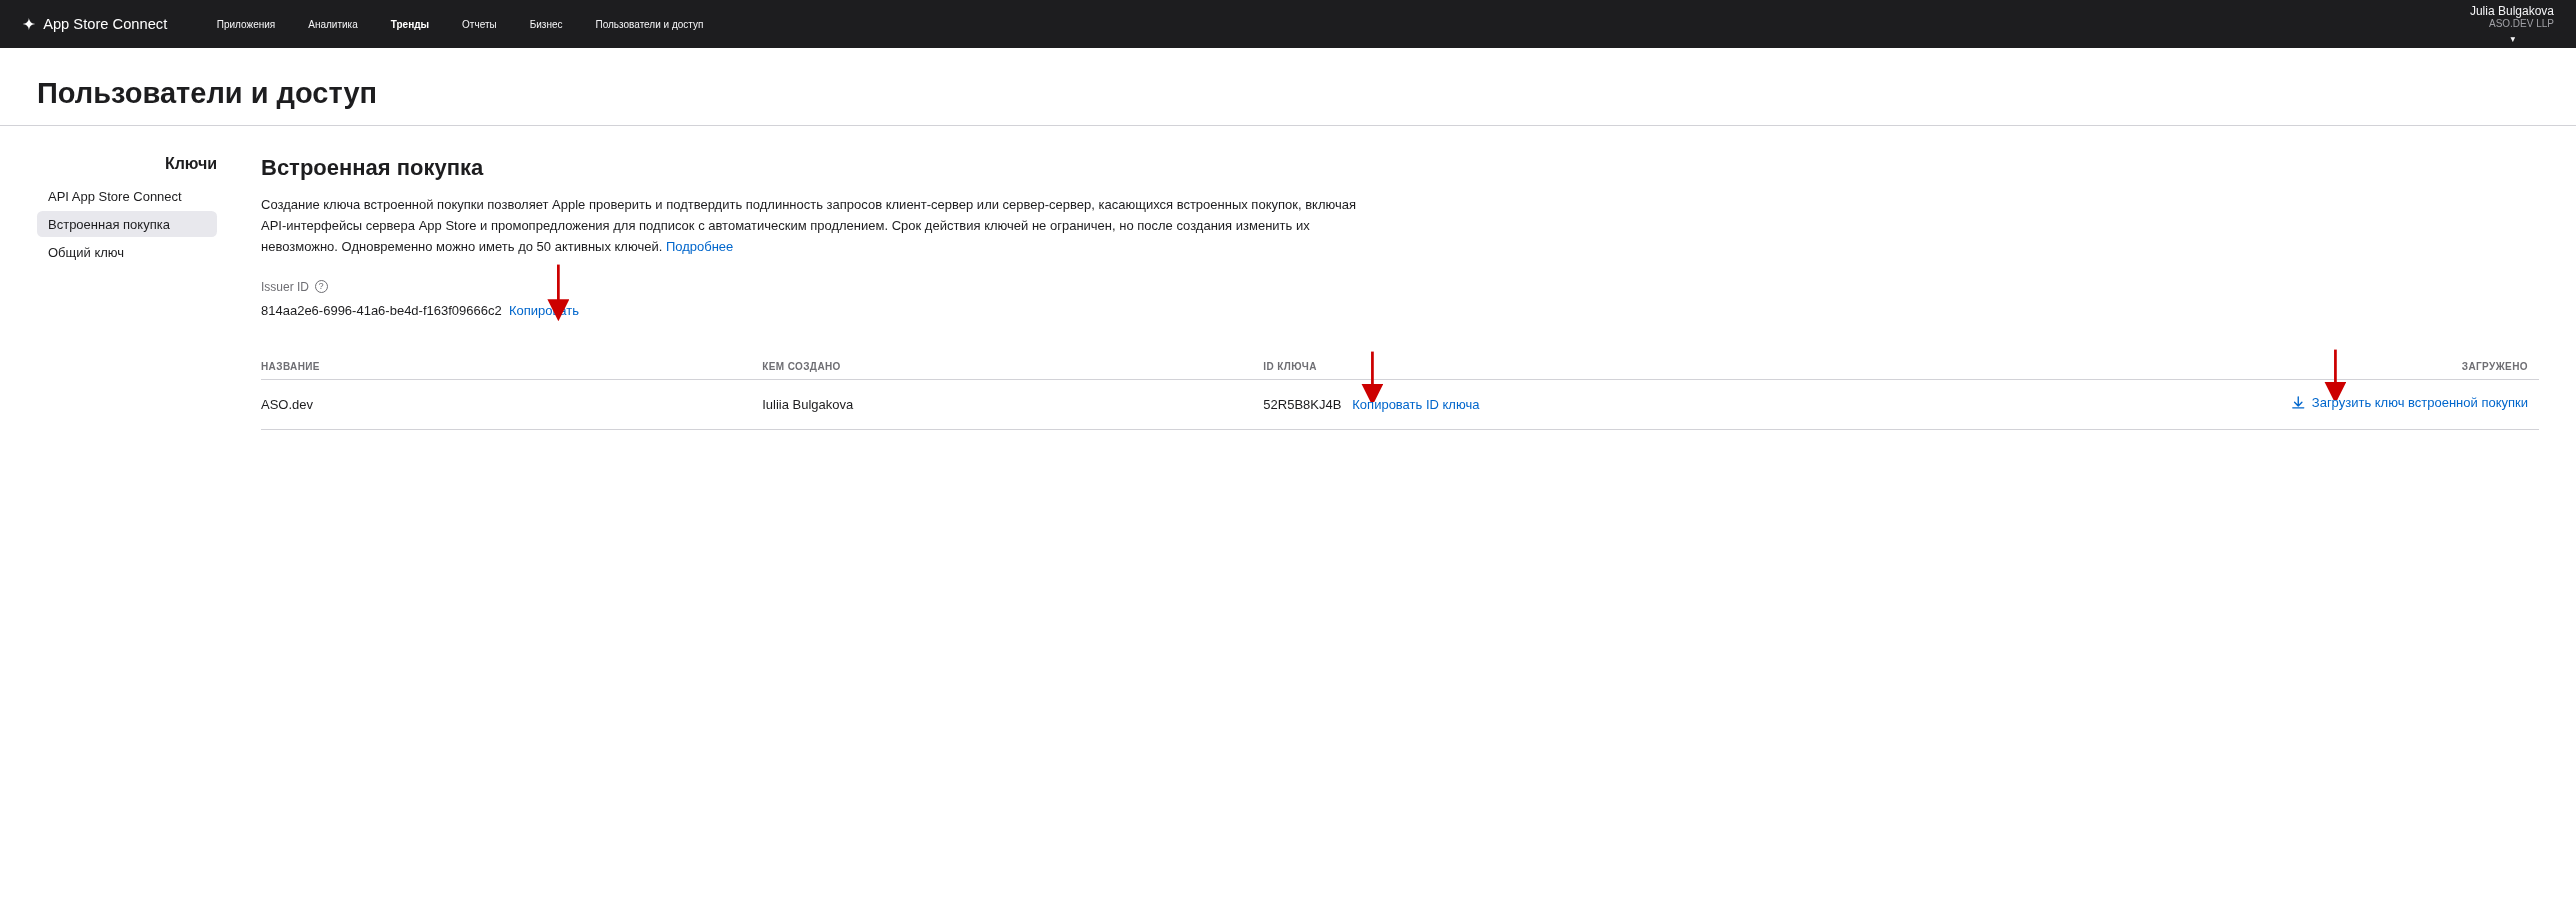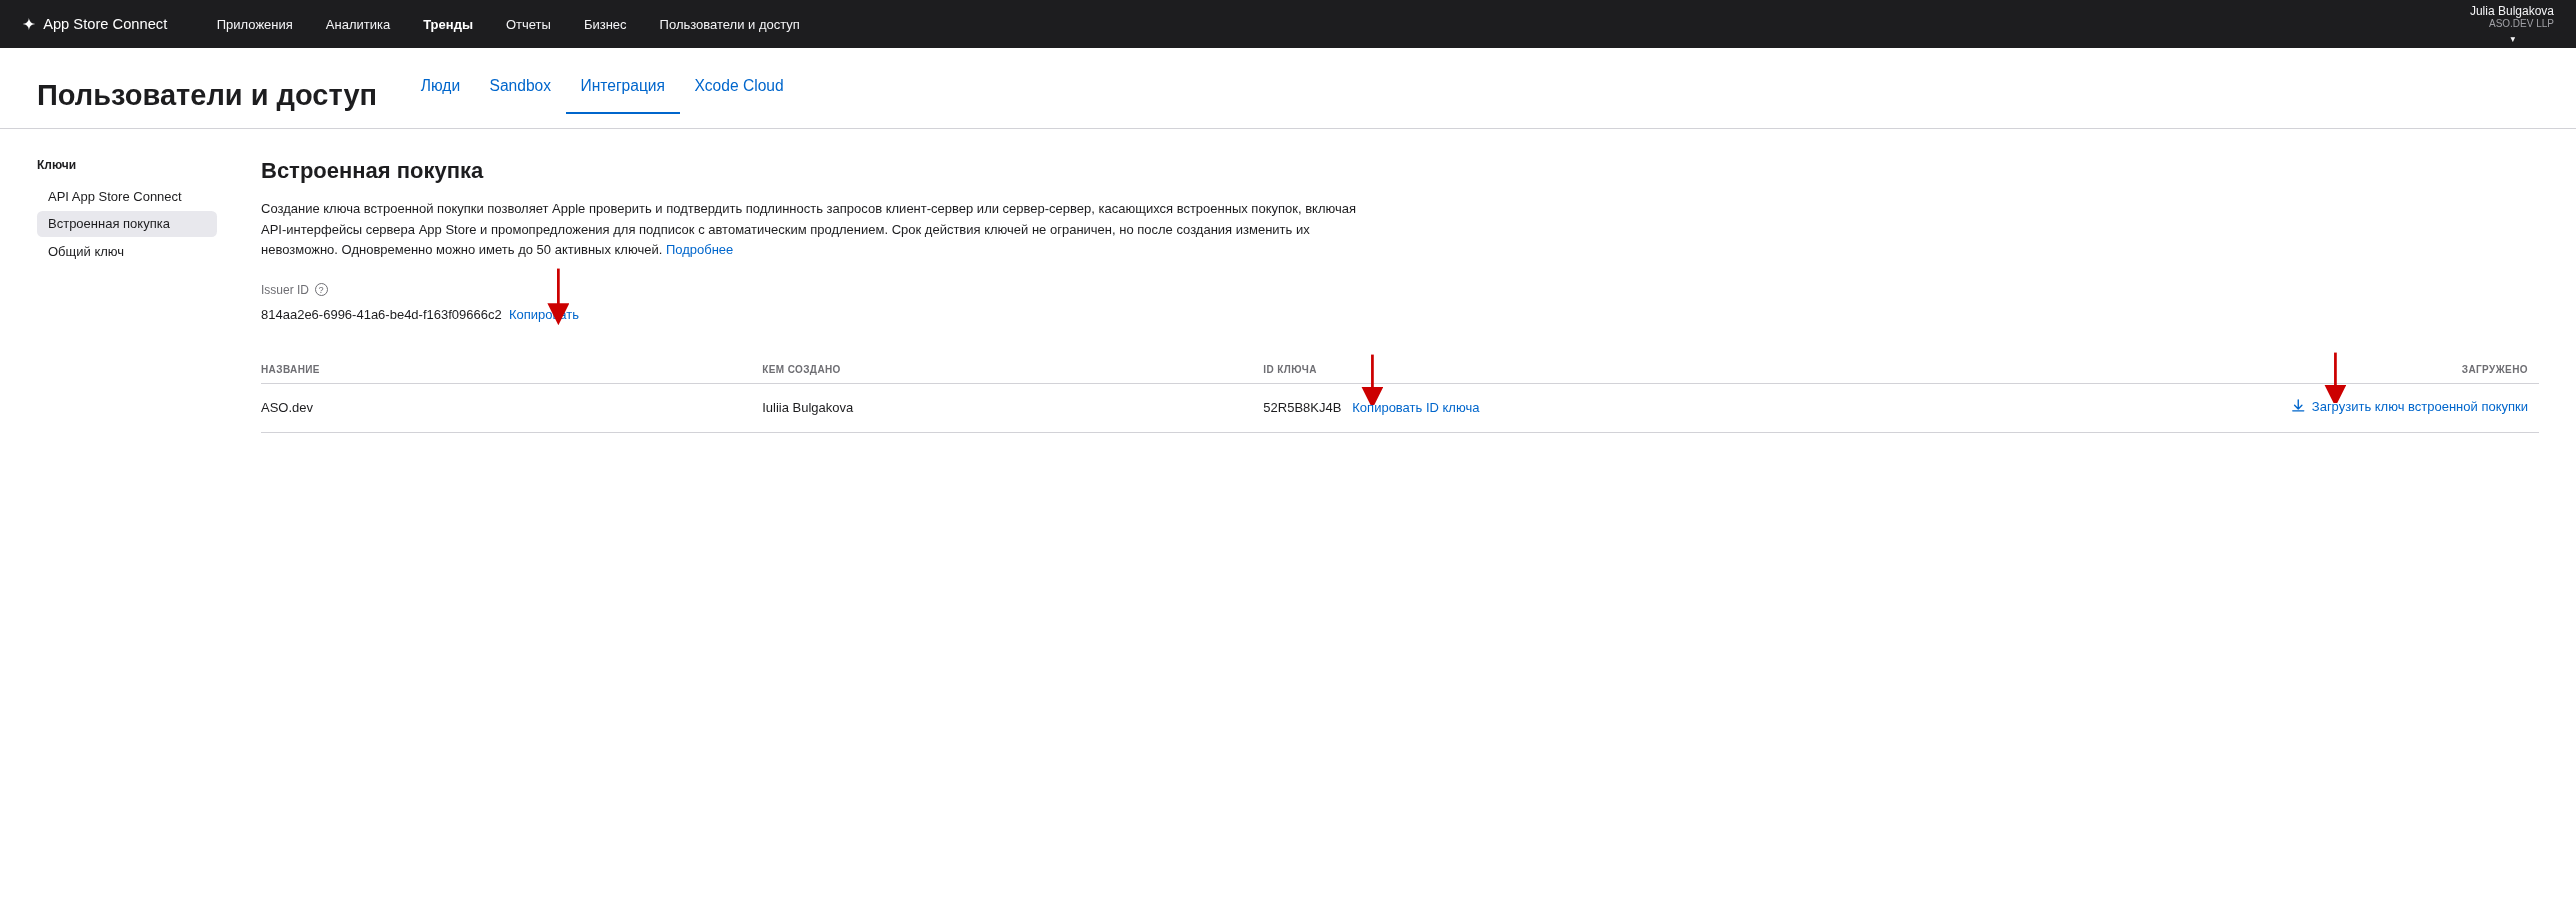--- a/index.html
+++ b/index.html
@@ -33,21 +33,21 @@
       font-size: 16.5px;
     }
     .top-nav-links {
       display: flex;
       align-items: center;
       flex: 1;
       gap: 0;
     }
     .top-nav-link {
       color: #f5f5f7;
-      font-size: 13px;
+      font-size: 10px;
       padding: 0 16.5px;
       height: 48px;
       display: flex;
       align-items: center;
       cursor: pointer;
       white-space: nowrap;
       text-decoration: none;
     }
     .top-nav-link.active { font-weight: 700; color: #fff; }
     .top-nav-user {
@@ -111,25 +111,26 @@
       gap: 0;
     }
 
     
     .sidebar {
       width: 202px;
       flex-shrink: 0;
       padding-right: 22px;
     }
     .sidebar-section-label {
-      font-size: 12px;
+      font-size: 16px;
       font-weight: 600;
       color: #1d1d1f;
       margin-bottom: 11px;
       text-transform: none;
+      text-align: right;
     }
     .sidebar-item {
       font-size: 13px;
       color: #1d1d1f;
       padding: 5.5px 11px;
       cursor: pointer;
       border-radius: 5.5px;
       margin-bottom: 1.8px;
     }
     .sidebar-item.active {
@@ -298,26 +299,20 @@
       <span class="user-name">Julia Bulgakova</span>
       <span class="user-org">ASO.DEV LLP</span>
     </div>
     <span class="chevron-down">▾</span>
   </div>
 </nav>
 
 <div class="page-header">
   <div class="page-title-row">
     <h1 class="page-title">Пользователи и доступ</h1>
-    <div class="page-tabs">
-      <a class="page-tab">Люди</a>
-      <a class="page-tab">Sandbox</a>
-      <a class="page-tab active">Интеграция</a>
-      <a class="page-tab">Xcode Cloud</a>
-    </div>
   </div>
 </div>
 
 <div class="main-content">
 
   <aside class="sidebar">
     <div class="sidebar-section-label">Ключи</div>
     <div class="sidebar-item">API App Store Connect</div>
     <div class="sidebar-item active">Встроенная покупка</div>
     <div class="sidebar-item">Общий ключ</div>

